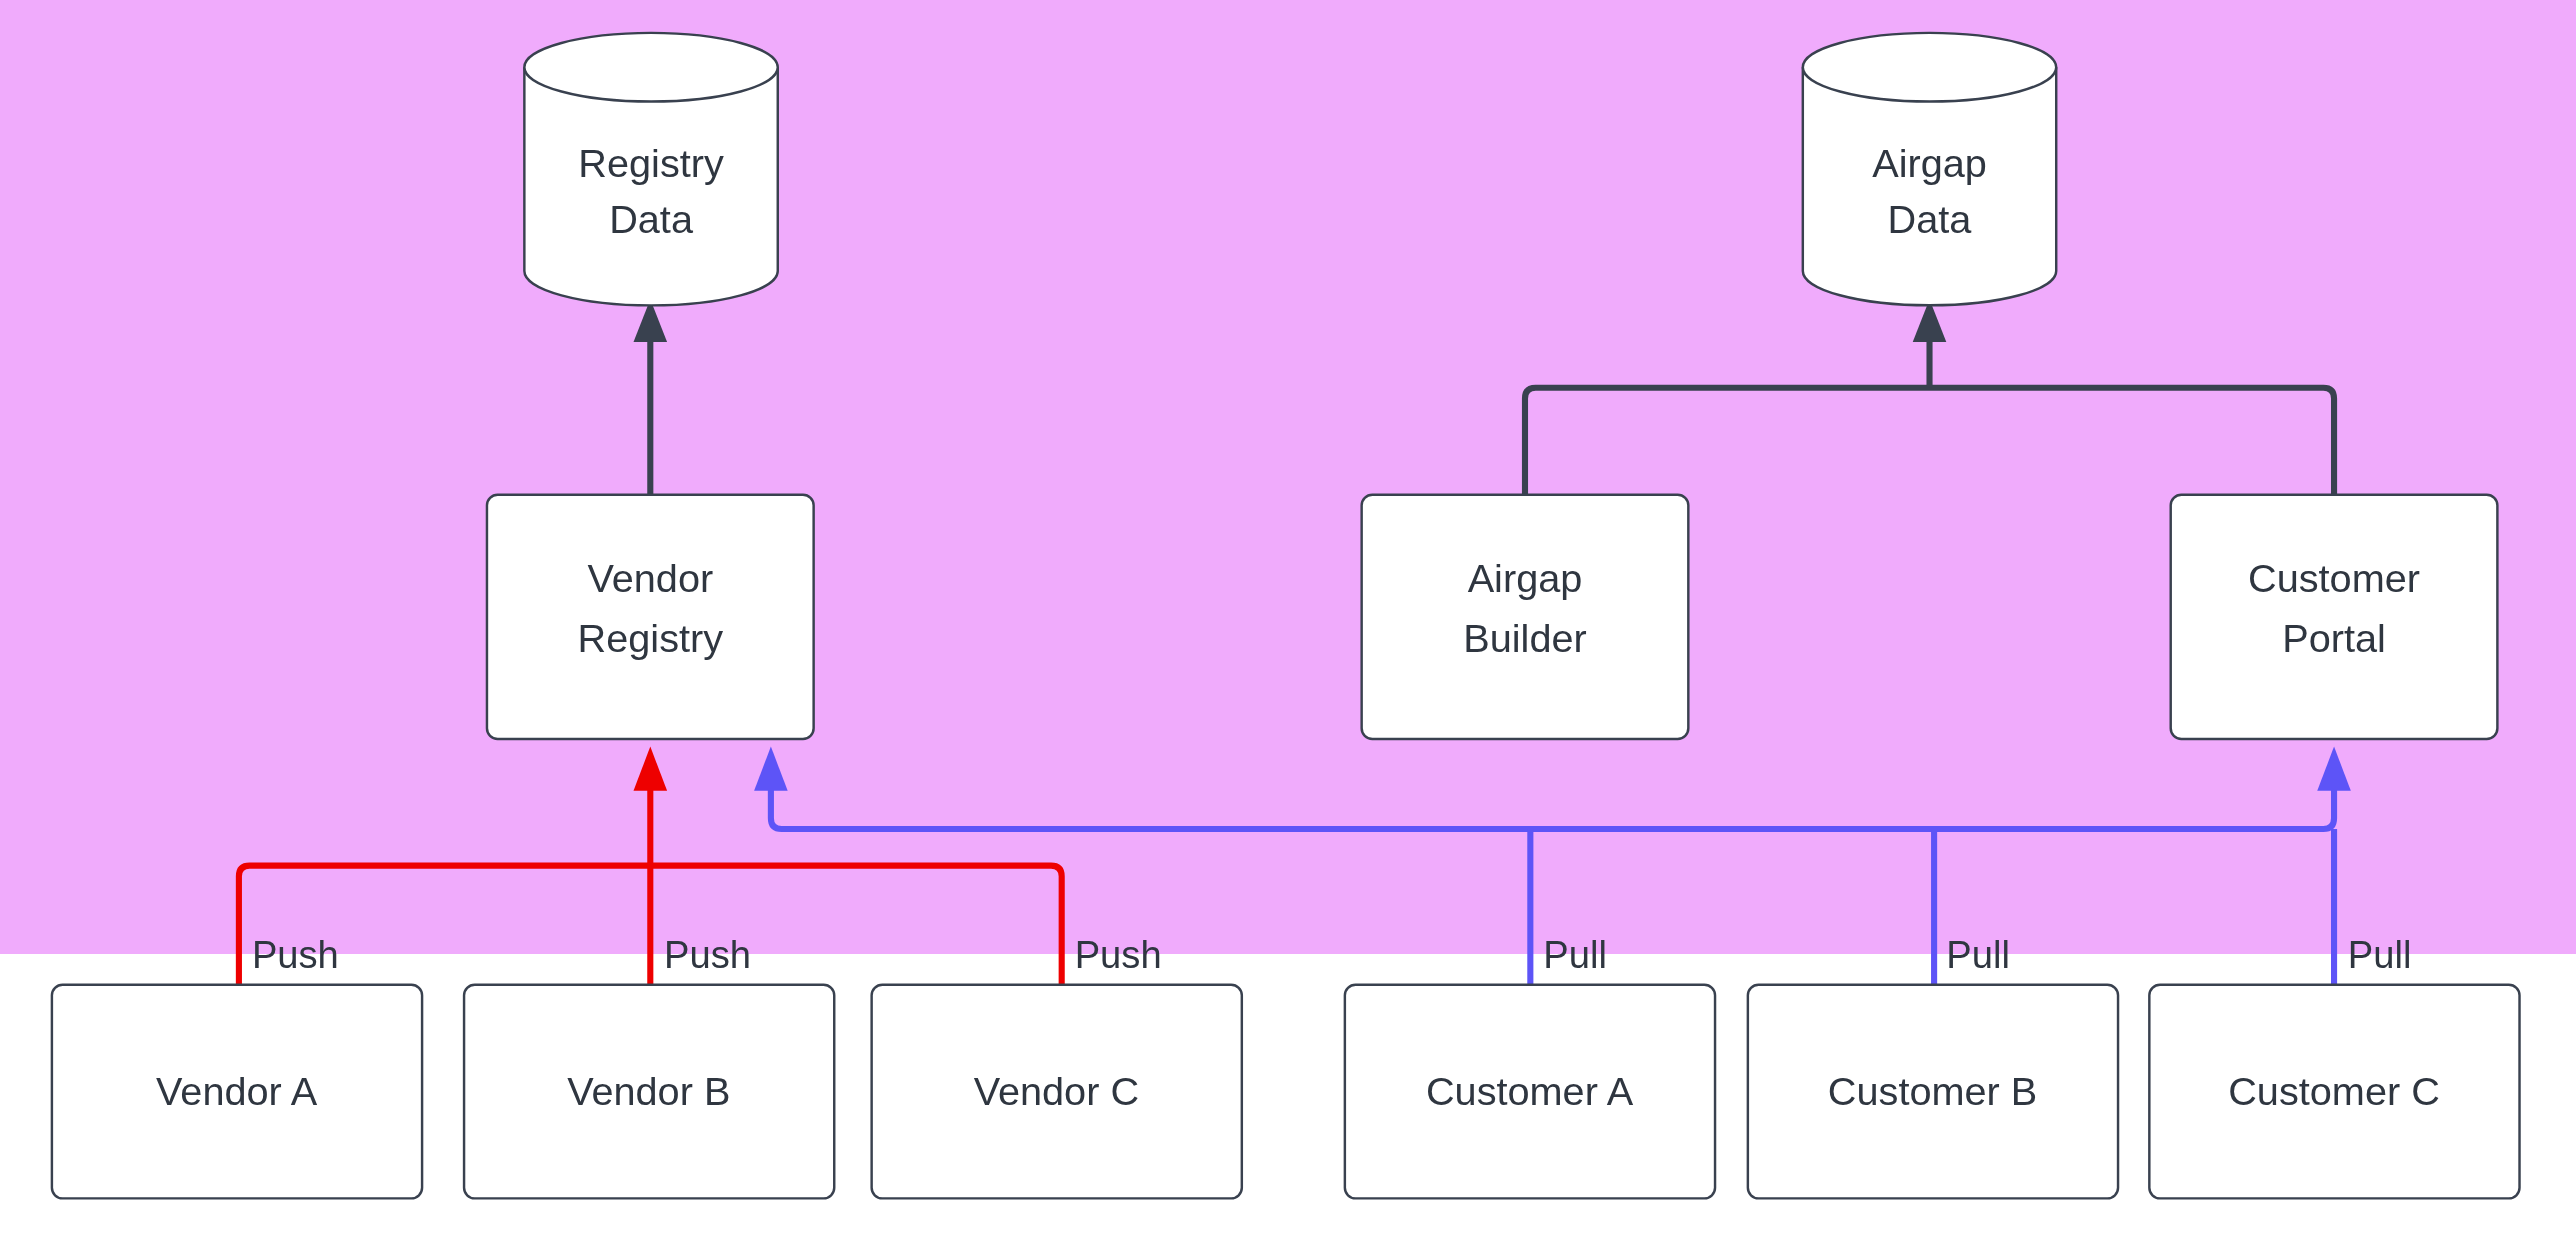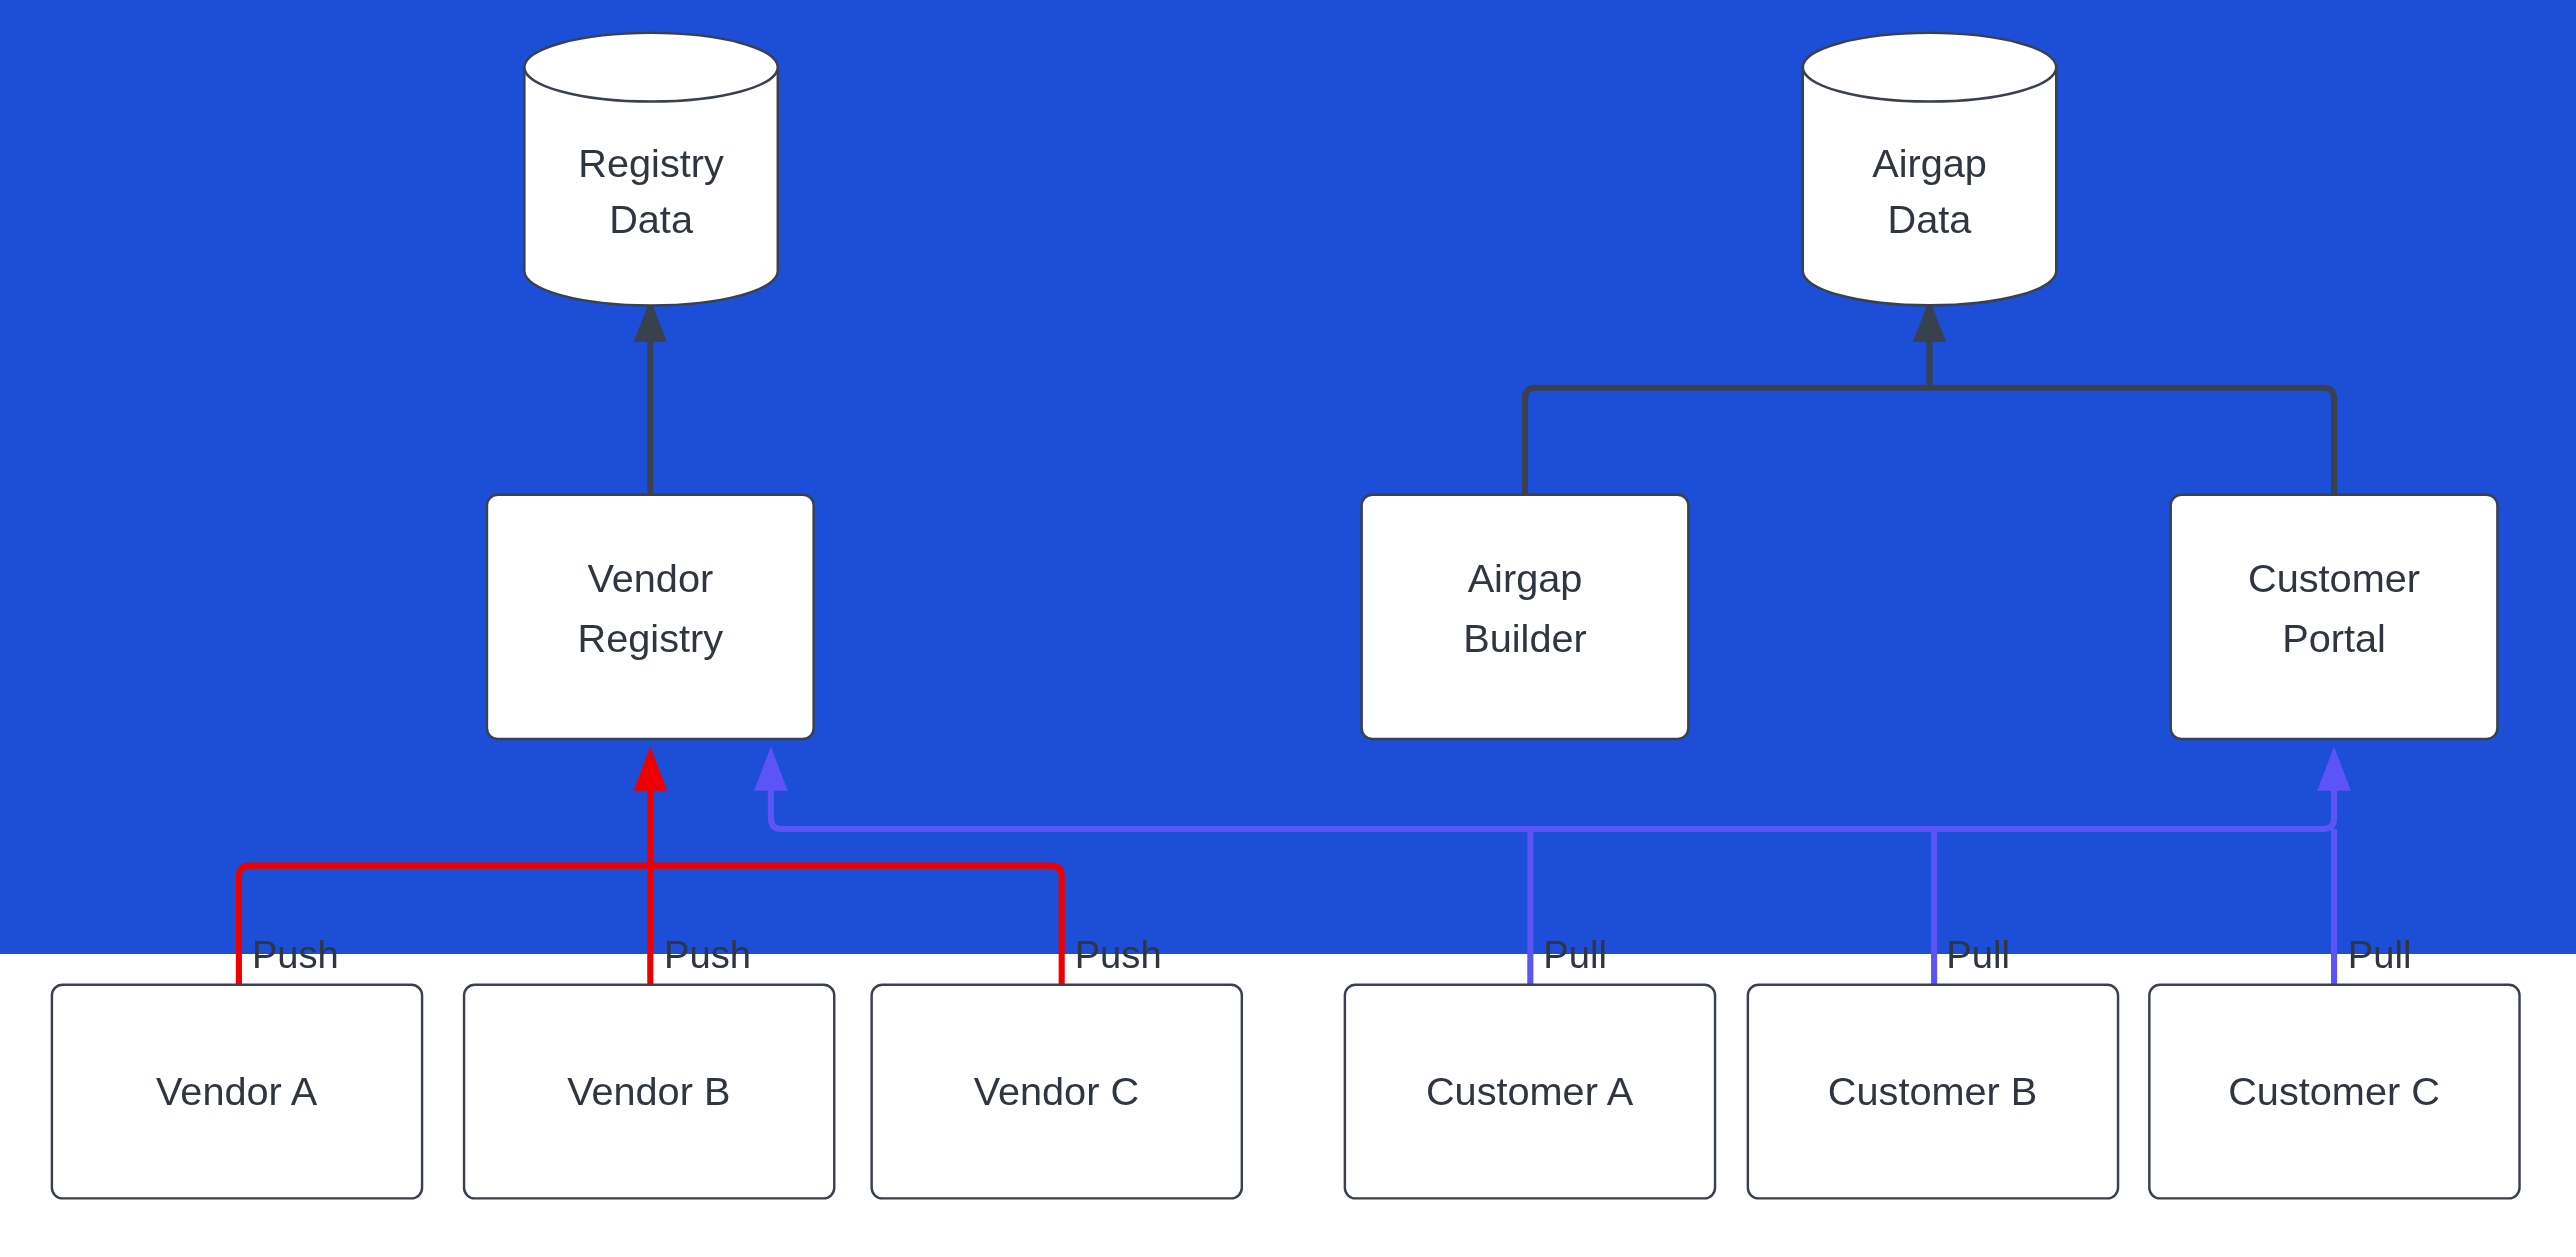--- a/index.html
+++ b/index.html
@@ -11,21 +11,21 @@
   body {
     width: 2576px;
     height: 1258px;
     overflow: hidden;
     font-family: "Liberation Sans", sans-serif;
   }
   #diagram-root {
     position: relative;
     width: 2576px;
     height: 954px;
-    background: #1d4ed8;
+    background: #f0abfc;
   }
   svg.canvas {
     position: absolute;
     top: 0;
     left: 0;
     width: 2576px;
     height: 1258px;
     display: block;
   }
   .node-shape {

